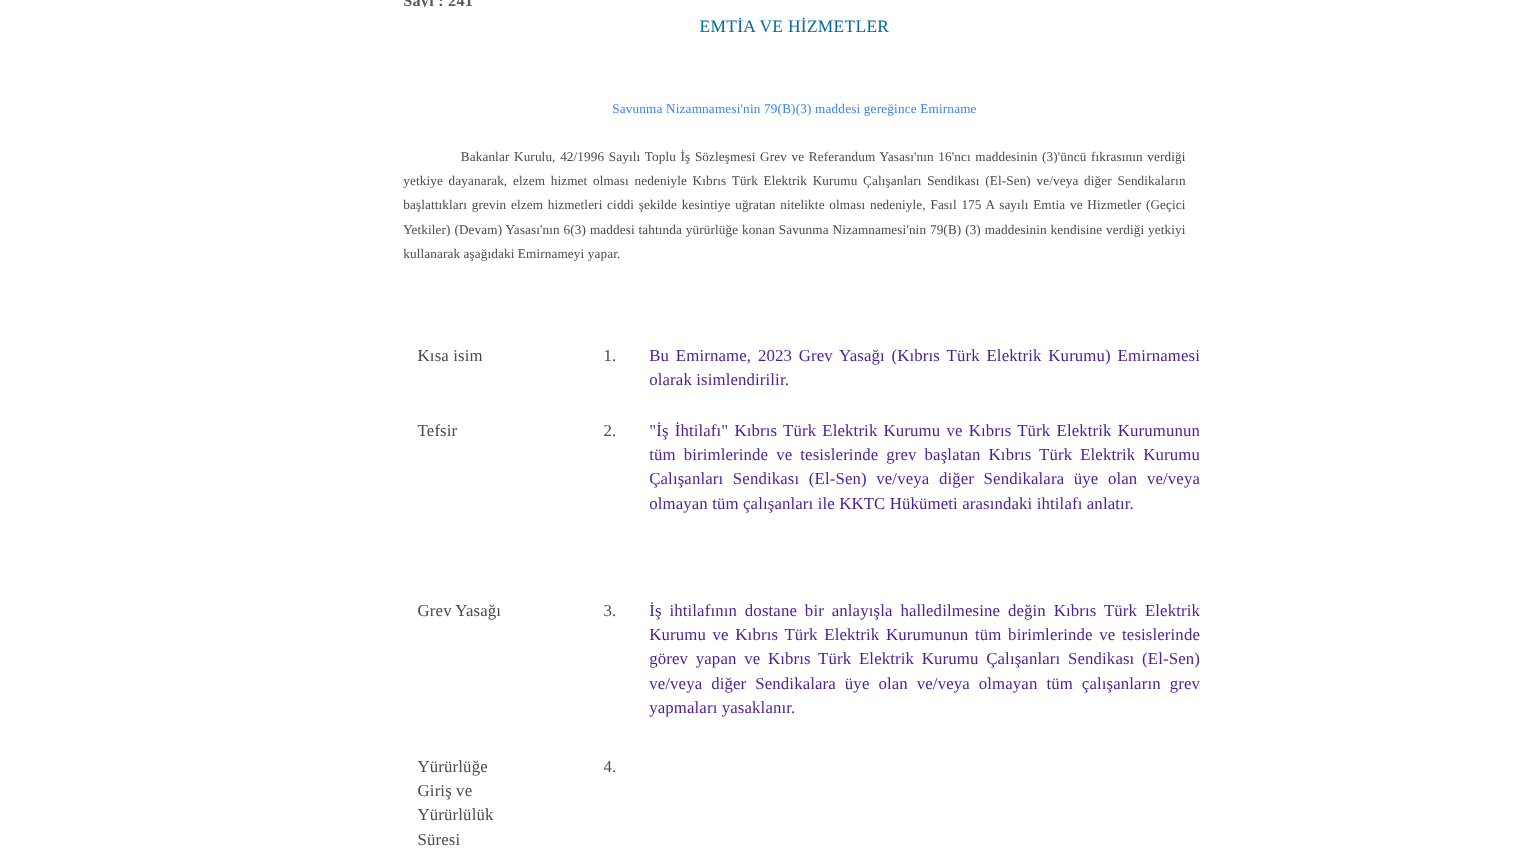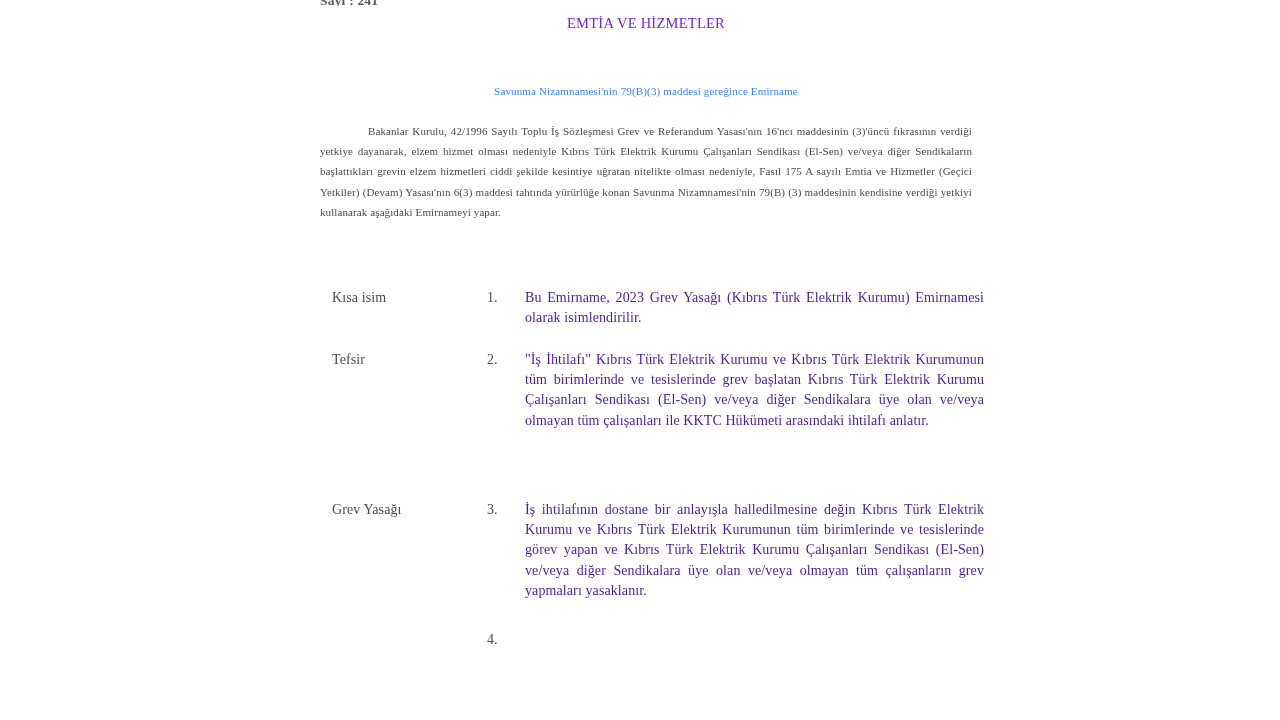--- a/index.html
+++ b/index.html
@@ -13,21 +13,21 @@
     height: 720px;
     overflow: hidden;
     font-family: "Liberation Serif", "DejaVu Serif", serif;
     color: #4a4a4a;
     position: relative;
   }
 
   
   .page {
     position: absolute;
-    left: 0;
+    left: 16px;
     top: 0;
     width: 1236px;
     height: 720px;
     background: #ffffff;
   }
 
   
   .content {
     position: absolute;
     left: 320px;
@@ -54,21 +54,21 @@
     position: absolute;
     left: 0;
     top: 14px;
     width: 652px;
     text-align: center;
   }
   .title-line {
     font-size: 14.5px;
     line-height: 19px;
     letter-spacing: 0.25px;
-    color: #6d28d9;
+    color: #0369a1;
     white-space: nowrap;
   }
 
   .subtitle {
     position: absolute;
     left: 0;
     top: 85px;
     width: 652px;
     text-align: center;
     font-size: 11px;
@@ -193,18 +193,24 @@
         <div class="clause-label">
           <div>Grev Yasağı</div>
         </div>
         <div class="clause-num">3.</div>
         <div class="clause-body">
           <p>İş ihtilafının dostane bir anlayışla halledilmesine değin Kıbrıs Türk Elektrik Kurumu ve Kıbrıs Türk Elektrik Kurumunun tüm birimlerinde ve tesislerinde görev yapan ve Kıbrıs Türk Elektrik Kurumu Çalışanları Sendikası (El-Sen) ve/veya diğer Sendikalara üye olan ve/veya olmayan tüm çalışanların grev yapmaları yasaklanır.</p>
         </div>
       </div>
 
       <div class="clause" id="clause-4">
+        <div class="clause-label">
+          <div>Yürürlüğe</div>
+          <div>Giriş ve</div>
+          <div>Yürürlülük</div>
+          <div>Süresi</div>
+        </div>
         <div class="clause-num">4.</div>
       </div>
 
     </div>
   </div>
 </div>
 
 </body></html>

